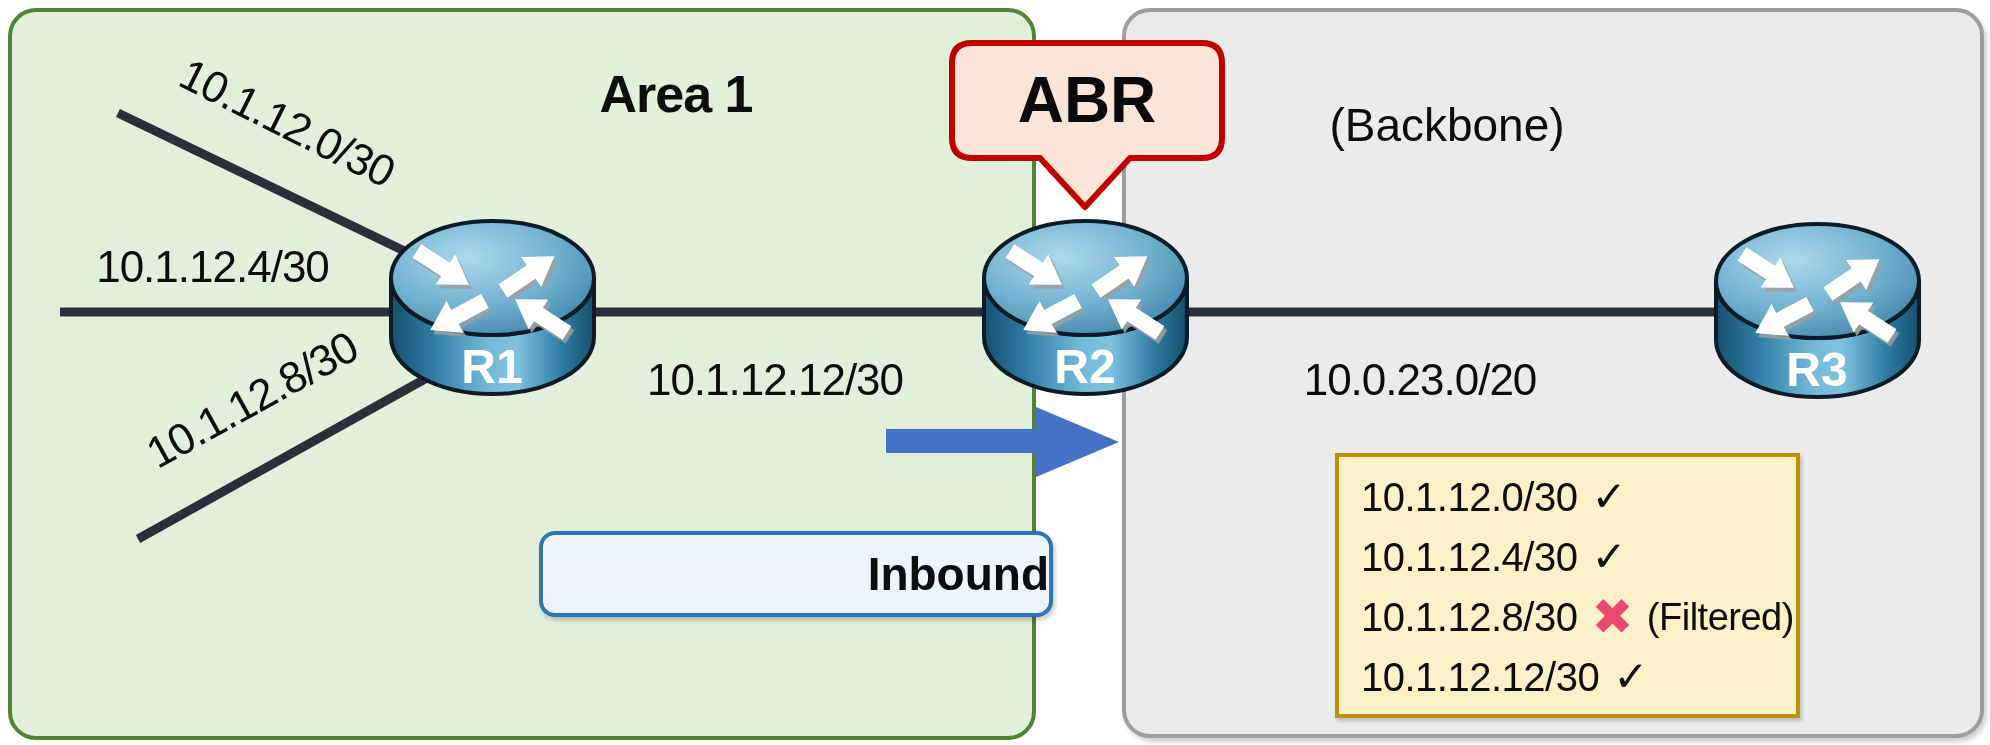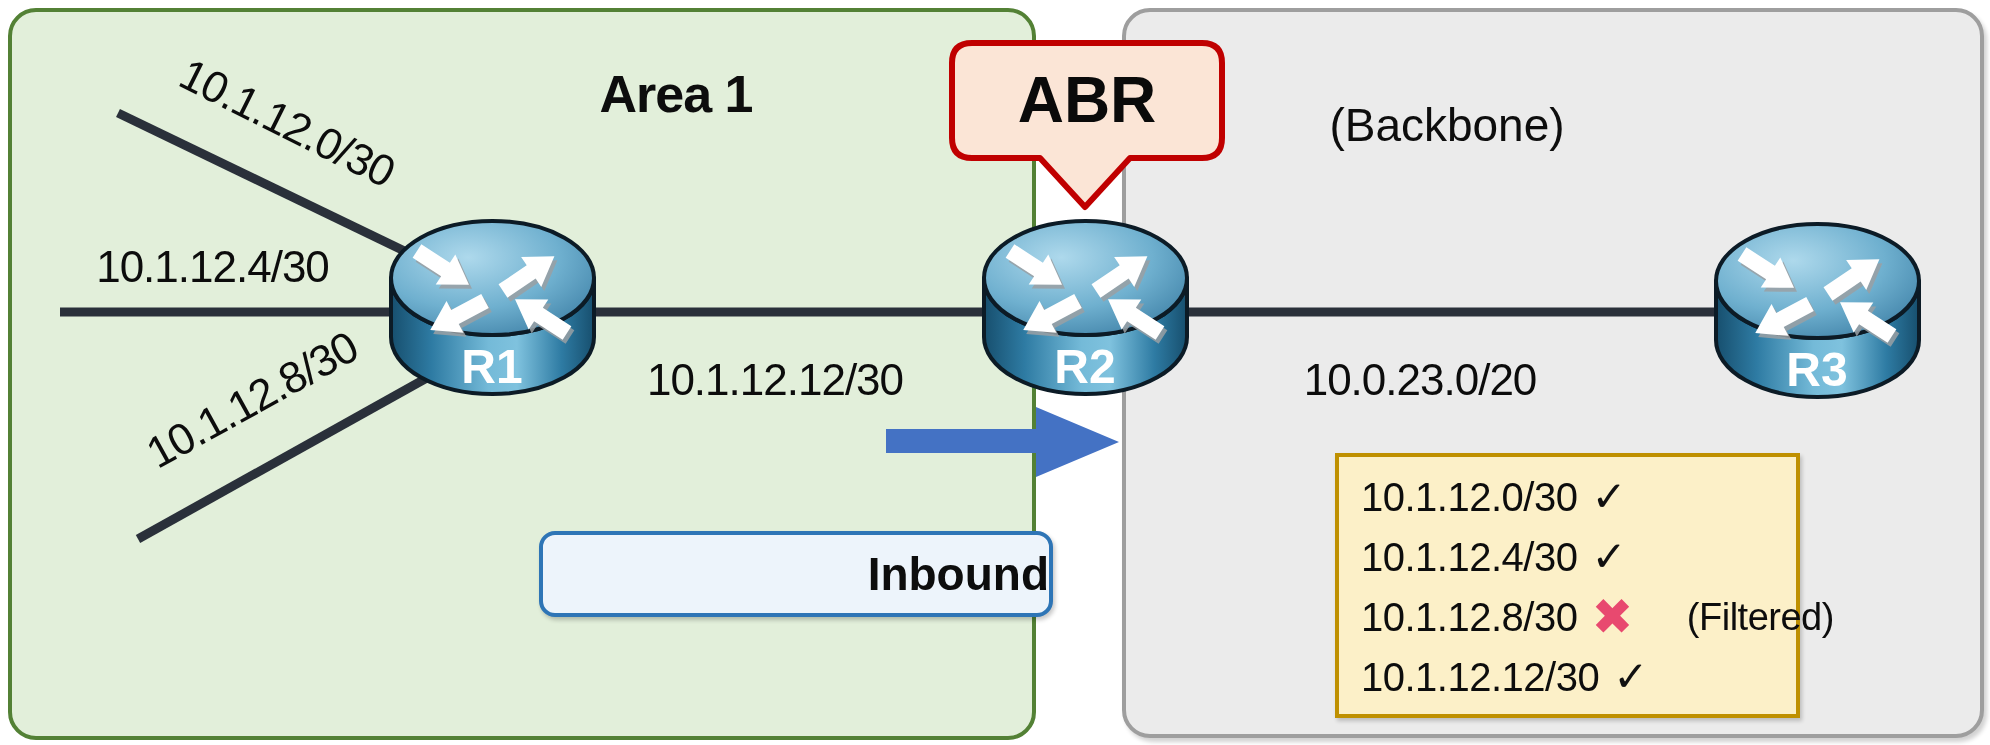--- a/index.html
+++ b/index.html
@@ -25,21 +25,21 @@
               font-size:46px;white-space:pre;box-shadow:2px 3px 4px rgba(0,0,0,.22);}
   .filter-bold{font-weight:700;}
 
   .route-box{position:absolute;left:1335px;top:453px;width:465px;height:265px;box-sizing:border-box;
              background:#fcf0c8;border:4px solid #bf9000;padding:10px 0 0 22px;
              box-shadow:2px 3px 4px rgba(0,0,0,.2);}
   .route-row{display:flex;align-items:center;height:60px;font-size:40px;gap:14px;letter-spacing:-0.5px;white-space:nowrap;}
   .mark{font-family:"DejaVu Sans",sans-serif;line-height:1;}
   .mark.check{font-size:42px;font-weight:700;color:#111111;}
   .mark.cross{font-size:50px;font-weight:700;color:#e8496f;}
-  .note{font-size:38px;margin-left:40px;}
+  .note{font-size:38px;}
 </style>
 </head>
 <body>
 
 <div class="canvas">
 
   <div class="area-box green"></div>
   <div class="area-box gray"></div>
 
   <div class="title" style="left:536px;top:64px;width:280px;">Area 1</div>

